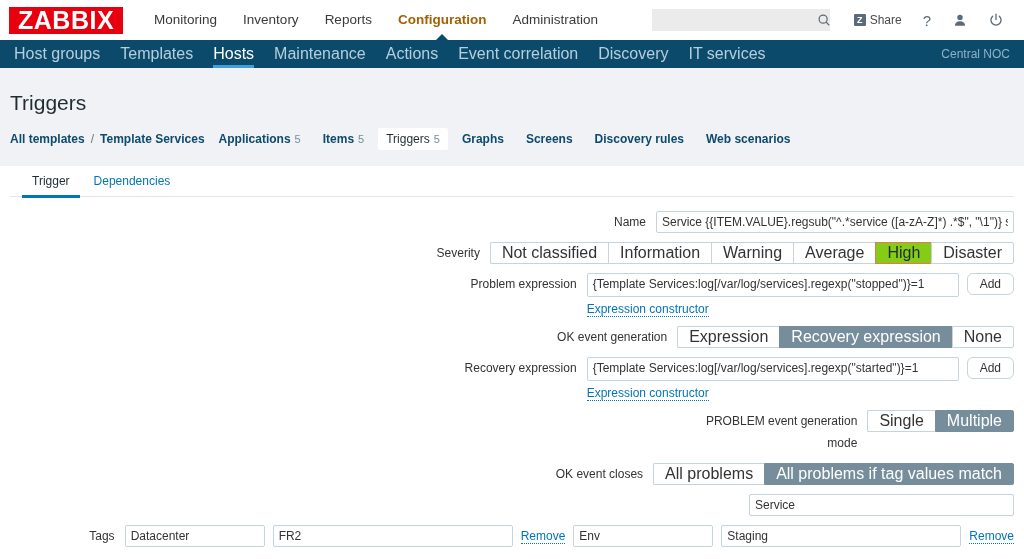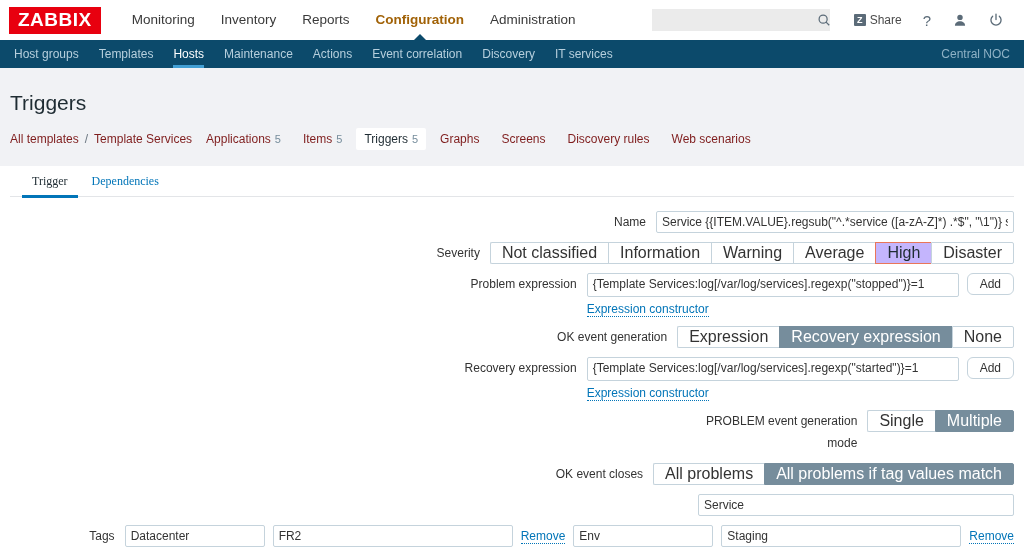--- a/index.html
+++ b/index.html
@@ -18,21 +18,21 @@
     height: 40px;
     background: #ffffff;
     display: flex;
     align-items: center;
     position: relative;
   }
   .logo {
     background: #e8000f;
     color: #ffffff;
     font-weight: bold;
-    font-size: 19px;
+    font-size: 25px;
     letter-spacing: 0.5px;
     padding: 2px 9px 3px 9px;
     margin-left: 9px;
     line-height: 22px;
     font-family: "Liberation Sans", sans-serif;
   }
   .mainnav {
     display: flex;
     align-items: center;
     margin-left: 18px;
@@ -106,21 +106,21 @@
   
   .subnav {
     height: 28px;
     background: #0c4a6b;
     display: flex;
     align-items: center;
     padding-left: 4px;
   }
   .subnav .si {
     color: #b6cfdd;
-    font-size: 12px;
+    font-size: 16px;
     padding: 0 10px;
     height: 28px;
     line-height: 28px;
     cursor: pointer;
     position: relative;
     white-space: nowrap;
   }
   .subnav .si.active { color: #ffffff; }
   .subnav .si.active::after {
     content: "";
@@ -152,24 +152,25 @@
 
   
   .crumbs {
     display: flex;
     align-items: center;
     height: 28px;
     font-size: 12px;
     gap: 0px;
   }
   .crumbs a {
-    color: #7f1d1d;
+    color: #0c4a6e;
     text-decoration: none;
     cursor: pointer;
     white-space: nowrap;
+    font-weight: bold;
   }
   .crumb-sep { color: #6b7680; padding: 0 6px; }
   .obj-tab {
     display: inline-flex;
     align-items: baseline;
     gap: 4px;
     padding: 4px 8px;
     margin-left: 6px;
     border-radius: 2px;
     white-space: nowrap;
@@ -184,21 +185,20 @@
     margin: 0 10px;
     min-height: 400px;
   }
   .form-tabs {
     display: flex;
     align-items: center;
     height: 31px;
     border-bottom: 1px solid #e3e5e8;
     padding-left: 12px;
     gap: 4px;
-    font-family: Liberation Serif, serif;
   }
   .form-tab {
     font-size: 12px;
     color: #0275b8;
     padding: 0 10px;
     height: 31px;
     line-height: 31px;
     cursor: pointer;
     position: relative;
   }
@@ -266,21 +266,21 @@
     border-right: 1px solid #c5d3dc;
     border-radius: 0 2px 2px 0;
   }
   .seg .segbtn:first-child { border-radius: 2px 0 0 2px; }
   .seg .segbtn.on {
     background: #768d9c;
     border-color: #768d9c;
     color: #ffffff;
   }
   .seg .segbtn.sev-high {
-    background: #c4b5fd;
+    background: #84cc16;
     border-color: #e97659;
     color: #1f2c33;
   }
 
   .btn {
     border: 1px solid #c5d3dc;
     background: #ffffff;
     color: #333;
     font-size: 12px;
     height: 22px;
@@ -479,21 +479,21 @@
     <div class="frow">
       <div class="flabel">OK event closes</div>
       <div class="seg">
         <div class="segbtn">All problems</div>
         <div class="segbtn on">All problems if tag values match</div>
       </div>
     </div>
 
     <div class="frow">
       <div class="fctl">
-        <input class="txt" style="width: 316px;" value="Service">
+        <input class="txt" style="width: 265px;" value="Service">
       </div>
     </div>
 
     <div class="frow">
       <div class="flabel">Tags</div>
       <div class="tags-table">
 
         <div class="tag-row">
           <input class="txt tag-name" value="Datacenter" style="">
           <input class="txt tag-value" value="FR2" style="">

